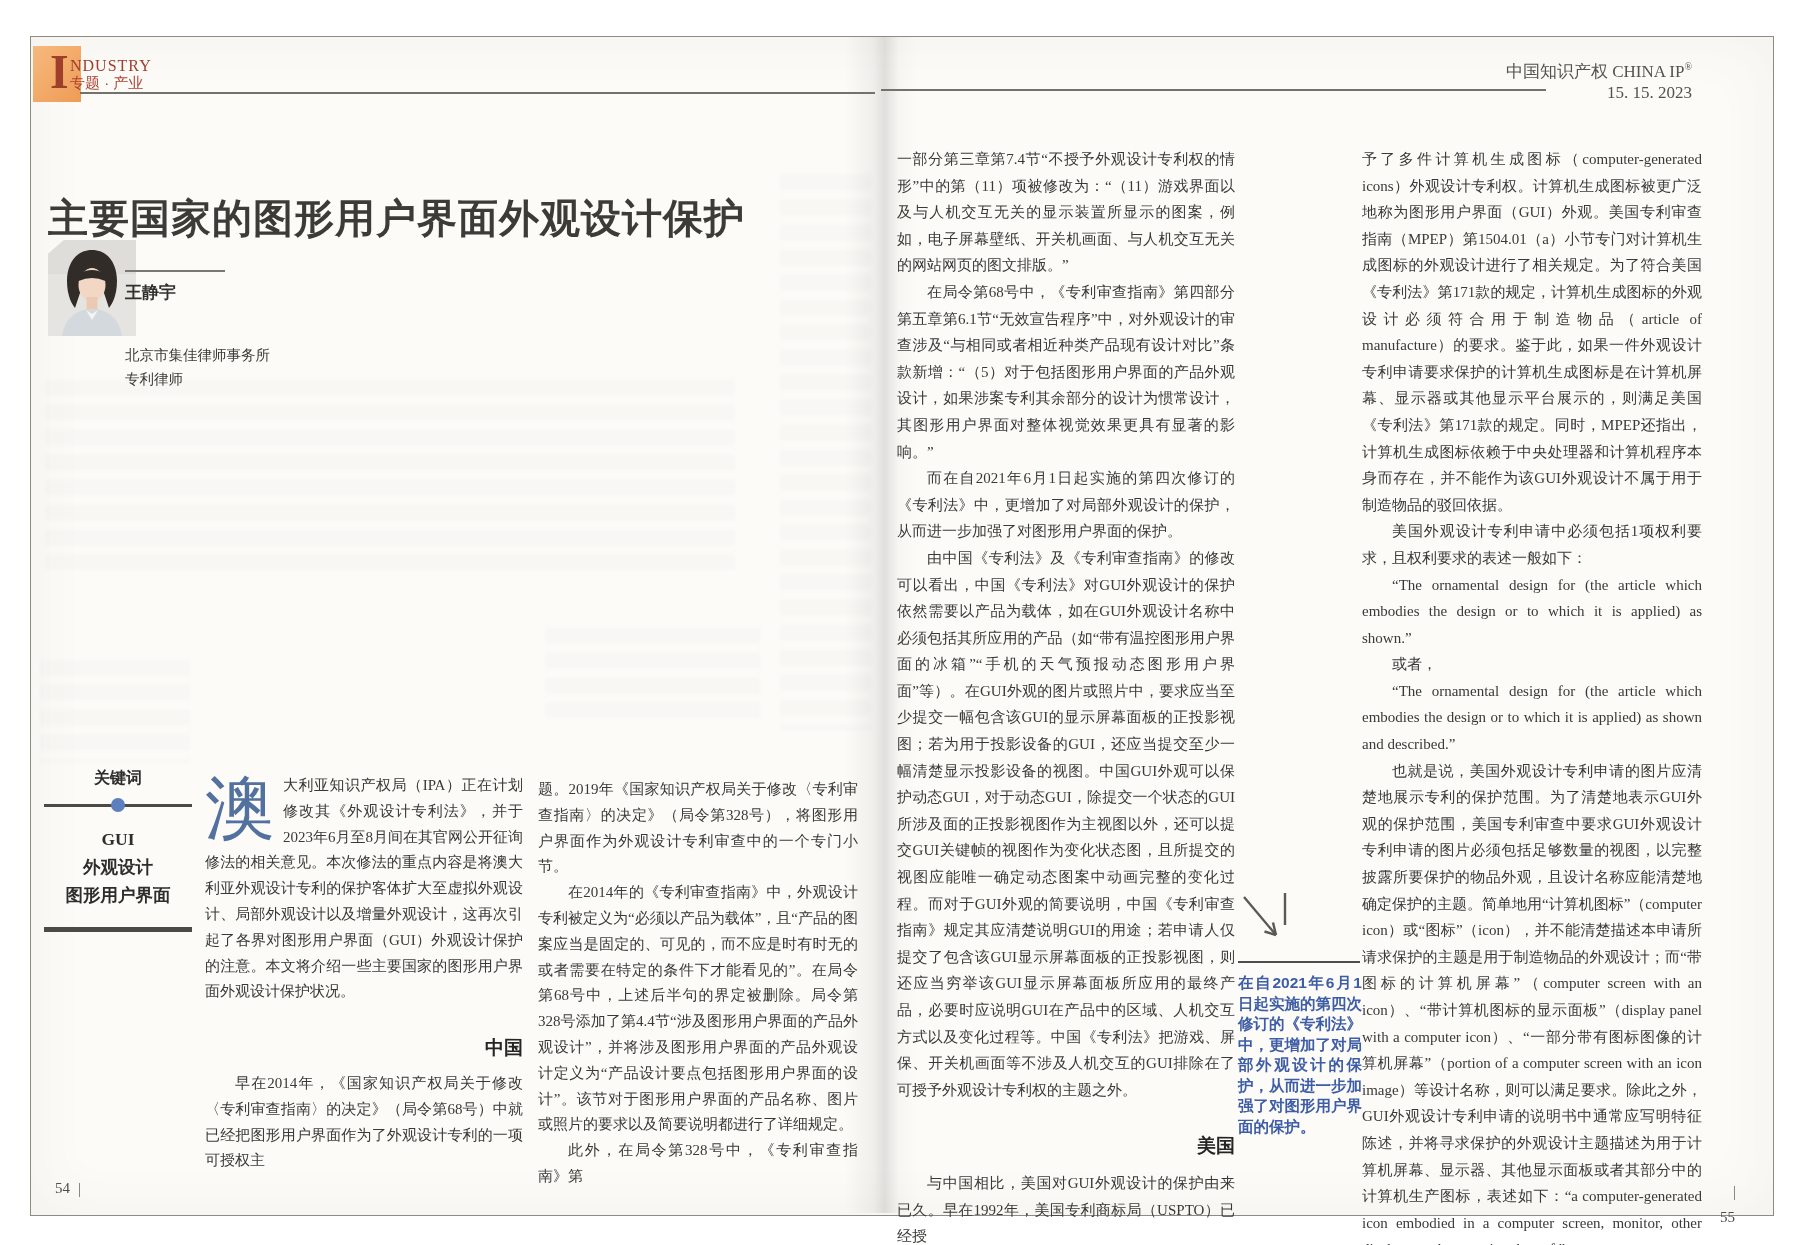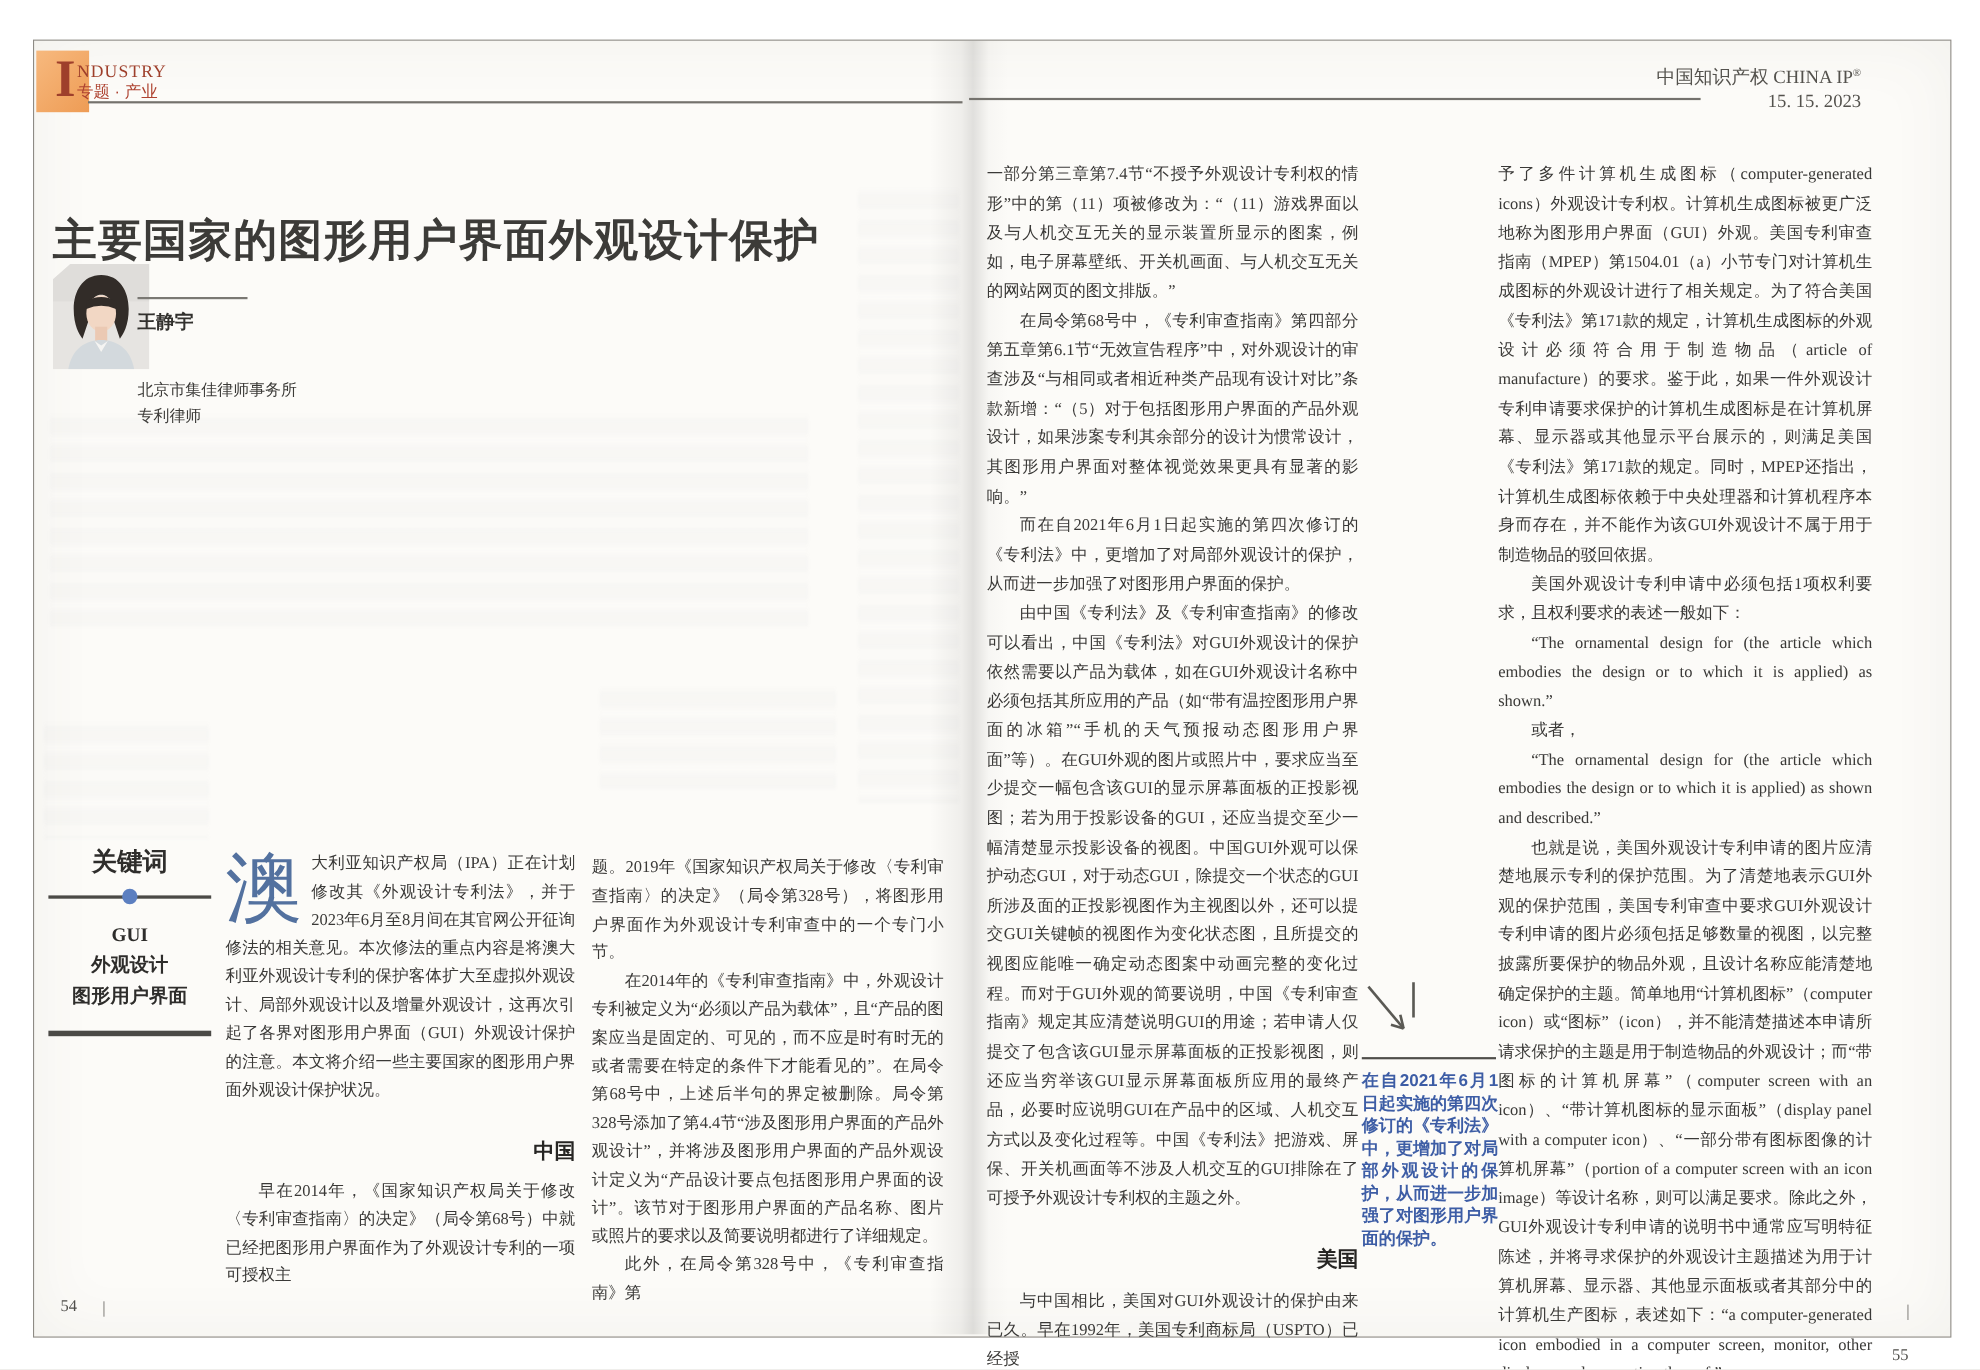--- a/index.html
+++ b/index.html
@@ -25,21 +25,21 @@
   .title{position:absolute;left:48px;top:150px;font-family:"Liberation Sans","DejaVu Sans",sans-serif;
          font-weight:700;font-size:40px;letter-spacing:1px;color:#3c3b38;white-space:nowrap;margin-top:41px;}
   .photo{position:absolute;left:48px;top:240px;width:88px;height:96px;
          clip-path:polygon(16px 0,100% 0,100% 100%,0 100%,0 14px);}
   .author-rule{position:absolute;left:125px;top:270px;width:100px;height:2px;background:#7a7873;}
   .author-name{position:absolute;left:125px;top:281px;font-size:17px;font-weight:bold;color:#32312e;
                font-family:"Liberation Sans",sans-serif;}
   .author-aff{position:absolute;left:125px;top:307px;font-size:14.5px;line-height:24px;color:#3c3b38;margin-top:36px;}
   
   .kwpanel{position:absolute;left:44px;top:768px;width:148px;text-align:center;}
-  .kwhead{font-family:"Liberation Sans",sans-serif;font-size:23px;font-weight:bold;color:#2e2d2b;margin:0;}
+  .kwhead{font-family:"Liberation Sans",sans-serif;font-size:16px;font-weight:bold;color:#2e2d2b;margin:0;}
   .kwdiv{position:relative;height:3px;background:#4b4a46;margin:15px 0 18px;}
   .kwdot{position:absolute;left:calc(50% - 7px);top:-6px;width:14px;height:14px;border-radius:50%;background:#5c7fc0;}
   .kwlist p{margin:0;font-size:17.5px;font-weight:bold;line-height:28px;color:#2e2d2b;text-indent:0 !important;text-align:center;}
   .kwrule{height:5px;background:#4b4a46;margin-top:18px;}
   
   .col{position:absolute;text-align:justify;font-size:15px;color:#3a3937;}
   .col p{margin:0;}
   .colB{left:205px;top:773px;width:318px;line-height:25.8px;}
   .colC{left:538px;top:777px;width:320px;line-height:25.8px;}
   .colD{left:897px;top:146px;width:338px;line-height:26.6px;}
@@ -49,21 +49,21 @@
   .dropcap{float:left;font-size:70px;line-height:60px;padding:6px 8px 0 0;color:#53719f;}
   .sec{font-family:"Liberation Sans",sans-serif;font-size:19px;font-weight:bold;color:#262523;
        margin:30px 0 10px 0;text-align:right;}
   
   .pqwrap{position:absolute;left:1238px;top:891px;width:124px;}
   .pq-arrow{display:block;}
   .pq-rule{width:122px;height:2px;background:#4f4e4a;margin-top:4px;}
   .pq-text{margin:10px 0 0 0;font-family:"Liberation Sans",sans-serif;font-size:15.5px;font-weight:bold;
            color:#3d5da5;line-height:20.5px;text-align:justify;}
   
-  .pn{position:absolute;font-size:15px;color:#4f4e4a;display:flex;align-items:flex-end;gap:24px;}
+  .pn{position:absolute;font-size:15px;color:#4f4e4a;display:flex;align-items:flex-end;gap:9px;}
   .pn-left{left:55px;top:1180px;}
   .pn-right{left:1720px;top:1186px;flex-direction:column;}
   .pnbar{width:1px;height:14px;background:#8a8884;}
 </style>
 </head>
 <body>
 
 <div class="scan">
   <div class="sheet"></div>
   <div class="fold"></div>

